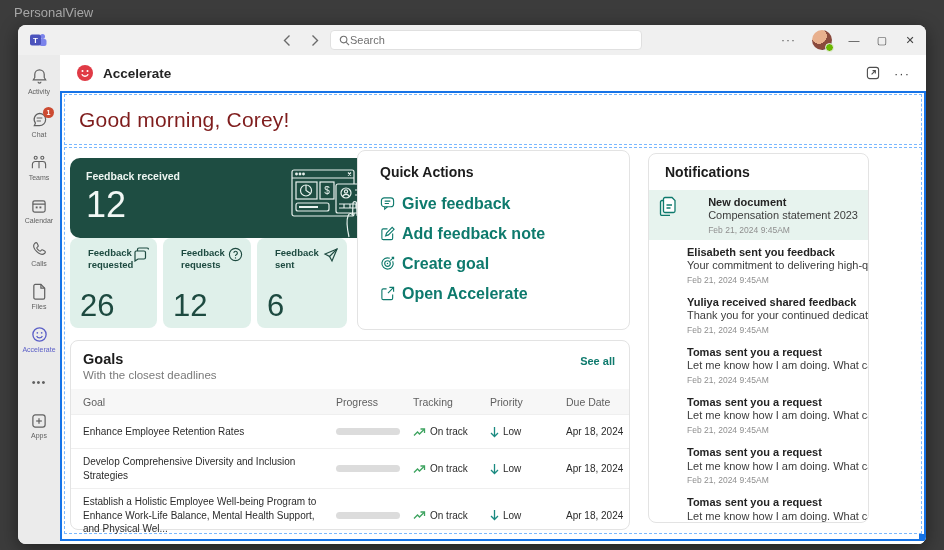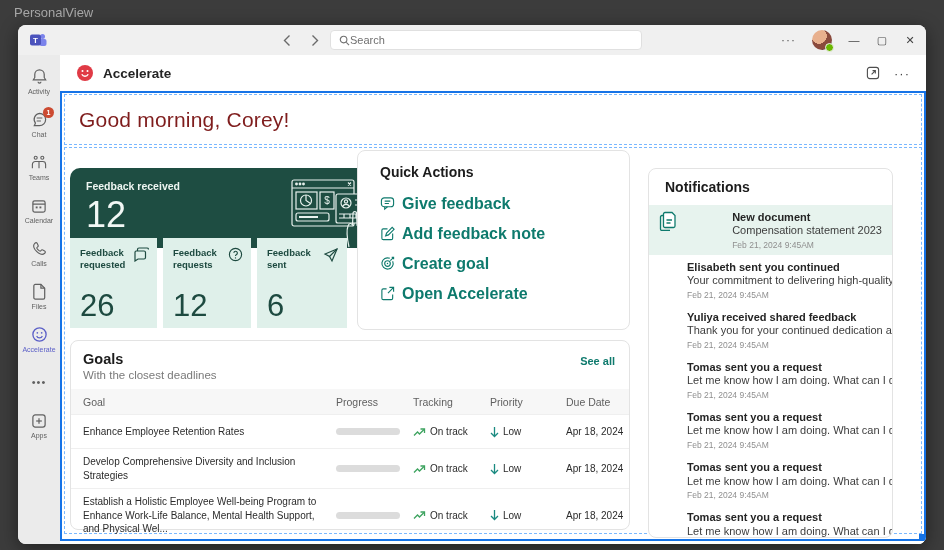--- a/index.html
+++ b/index.html
@@ -56,41 +56,41 @@
   .resize-handle { position:absolute; right:-2px; bottom:-2px; width:7px; height:7px; background:#1673e6; }
   .greeting-box { position:absolute; left:4px; top:3px; width:858px; height:51px;
                   border:1px dashed #7ab8ff; display:flex; align-items:center; padding-left:14px; }
   .greeting { font-size:21px; font-weight:normal; color:#7f1d1d; letter-spacing:.2px; }
   .dotted-region { position:absolute; left:4px; top:56px; width:858px; height:387px;
                    border:1px dashed #7ab8ff; pointer-events:none; }
 
   .card { position:absolute; background:#fff; border:1px solid #e3e3e3; border-radius:8px; }
 
   
-  .hero-card { position:absolute; left:10px; top:77px; width:330px; height:80px;
+  .hero-card { position:absolute; left:10px; top:67px; width:330px; height:80px;
                background:#1e4d42; border-radius:10px; color:#fff; overflow:hidden; cursor:pointer; }
   .hero-label { position:absolute; left:16px; top:12px; font-size:10.5px; font-weight:bold; color:#eef6f2; }
   .hero-value { position:absolute; left:16px; top:26px; font-size:36px; font-weight:300; color:#f2f8f5; }
   .hero-art { position:absolute; right:10px; top:4px; }
 
-  .stat-card { position:absolute; top:147px; height:90px; background:#dff0ea; border-radius:0;
-               padding:9px 10px; cursor:pointer; }
+  .stat-card { position:absolute; top:147px; height:90px; background:#dff0ea; border-radius:8px;
+               padding:9px 18px; cursor:pointer; }
   .stat-card .lbl { font-size:9.5px; font-weight:bold; color:#1d4a40; line-height:1.25; width:60px; }
   .stat-card .ic { position:absolute; right:8px; top:9px; }
   .stat-card .val { position:absolute; left:10px; bottom:4px; font-size:31px; font-weight:400; color:#1d4a40; }
   .sc1 { left:10px; width:87px; }  .sc2 { left:103px; width:88px; }  .sc3 { left:197px; width:90px; }
 
   
   .qa-card { left:297px; top:59px; width:273px; height:180px; padding:13px 22px; }
   .qa-title { font-size:14px; font-weight:bold; color:#1c1c1c; margin-bottom:11px; }
   .qa-item { display:flex; align-items:center; gap:7px; height:25px; margin-bottom:5px; cursor:pointer; }
   .qa-item span { font-size:16px; font-weight:bold; color:#0e7a6d; }
 
   
-  .notif-card { left:588px; top:77px; width:245px; height:370px; padding:10px 0 0 0; overflow:hidden; }
+  .notif-card { left:588px; top:62px; width:221px; height:370px; padding:10px 0 0 0; overflow:hidden; }
   .notif-title { font-size:14px; font-weight:bold; color:#1c1c1c; padding:0 16px; margin-bottom:10px; }
   .notif-item { display:flex; gap:8px; padding:5px 10px 5px 10px; cursor:pointer;justify-content:space-between; }
   .notif-item.hl { background:#e7f3ee; }
   .n-ic { flex:0 0 20px; padding-top:1px; }
   .n-av { flex:0 0 20px; }
   .avatar { width:19px; height:19px; border-radius:50%; }
   .av-f1 { background:radial-gradient(circle at 38% 32%, #d9a183 0 38%, #4a2d28 39%); }
   .av-f2 { background:radial-gradient(circle at 38% 32%, #e3b49a 0 38%, #6b4a3e 39%); }
   .av-m  { background:radial-gradient(circle at 50% 38%, #c79a76 0 34%, #9aa3ad 35%); }
   .n-title { font-size:11px; font-weight:bold; color:#242424; line-height:1.3; }
@@ -381,21 +381,21 @@
             <div>
               <div class="n-title">New document</div>
               <div class="n-body">Compensation statement 2023</div>
               <div class="n-time">Feb 21, 2024  9:45AM</div>
             </div>
           </div>
 
           <div class="notif-item">
             <span class="n-av"><span class="avatar av-f1"></span></span>
             <div>
-              <div class="n-title">Elisabeth sent you continued</div>
+              <div class="n-title">Elisabeth sent you feedback</div>
               <div class="n-body">Your commitment to delivering high-quality work...</div>
               <div class="n-time">Feb 21, 2024  9:45AM</div>
             </div>
           </div>
 
           <div class="notif-item">
             <span class="n-av"><span class="avatar av-f2"></span></span>
             <div>
               <div class="n-title">Yuliya received shared feedback</div>
               <div class="n-body">Thank you for your continued dedication and hard...</div>

